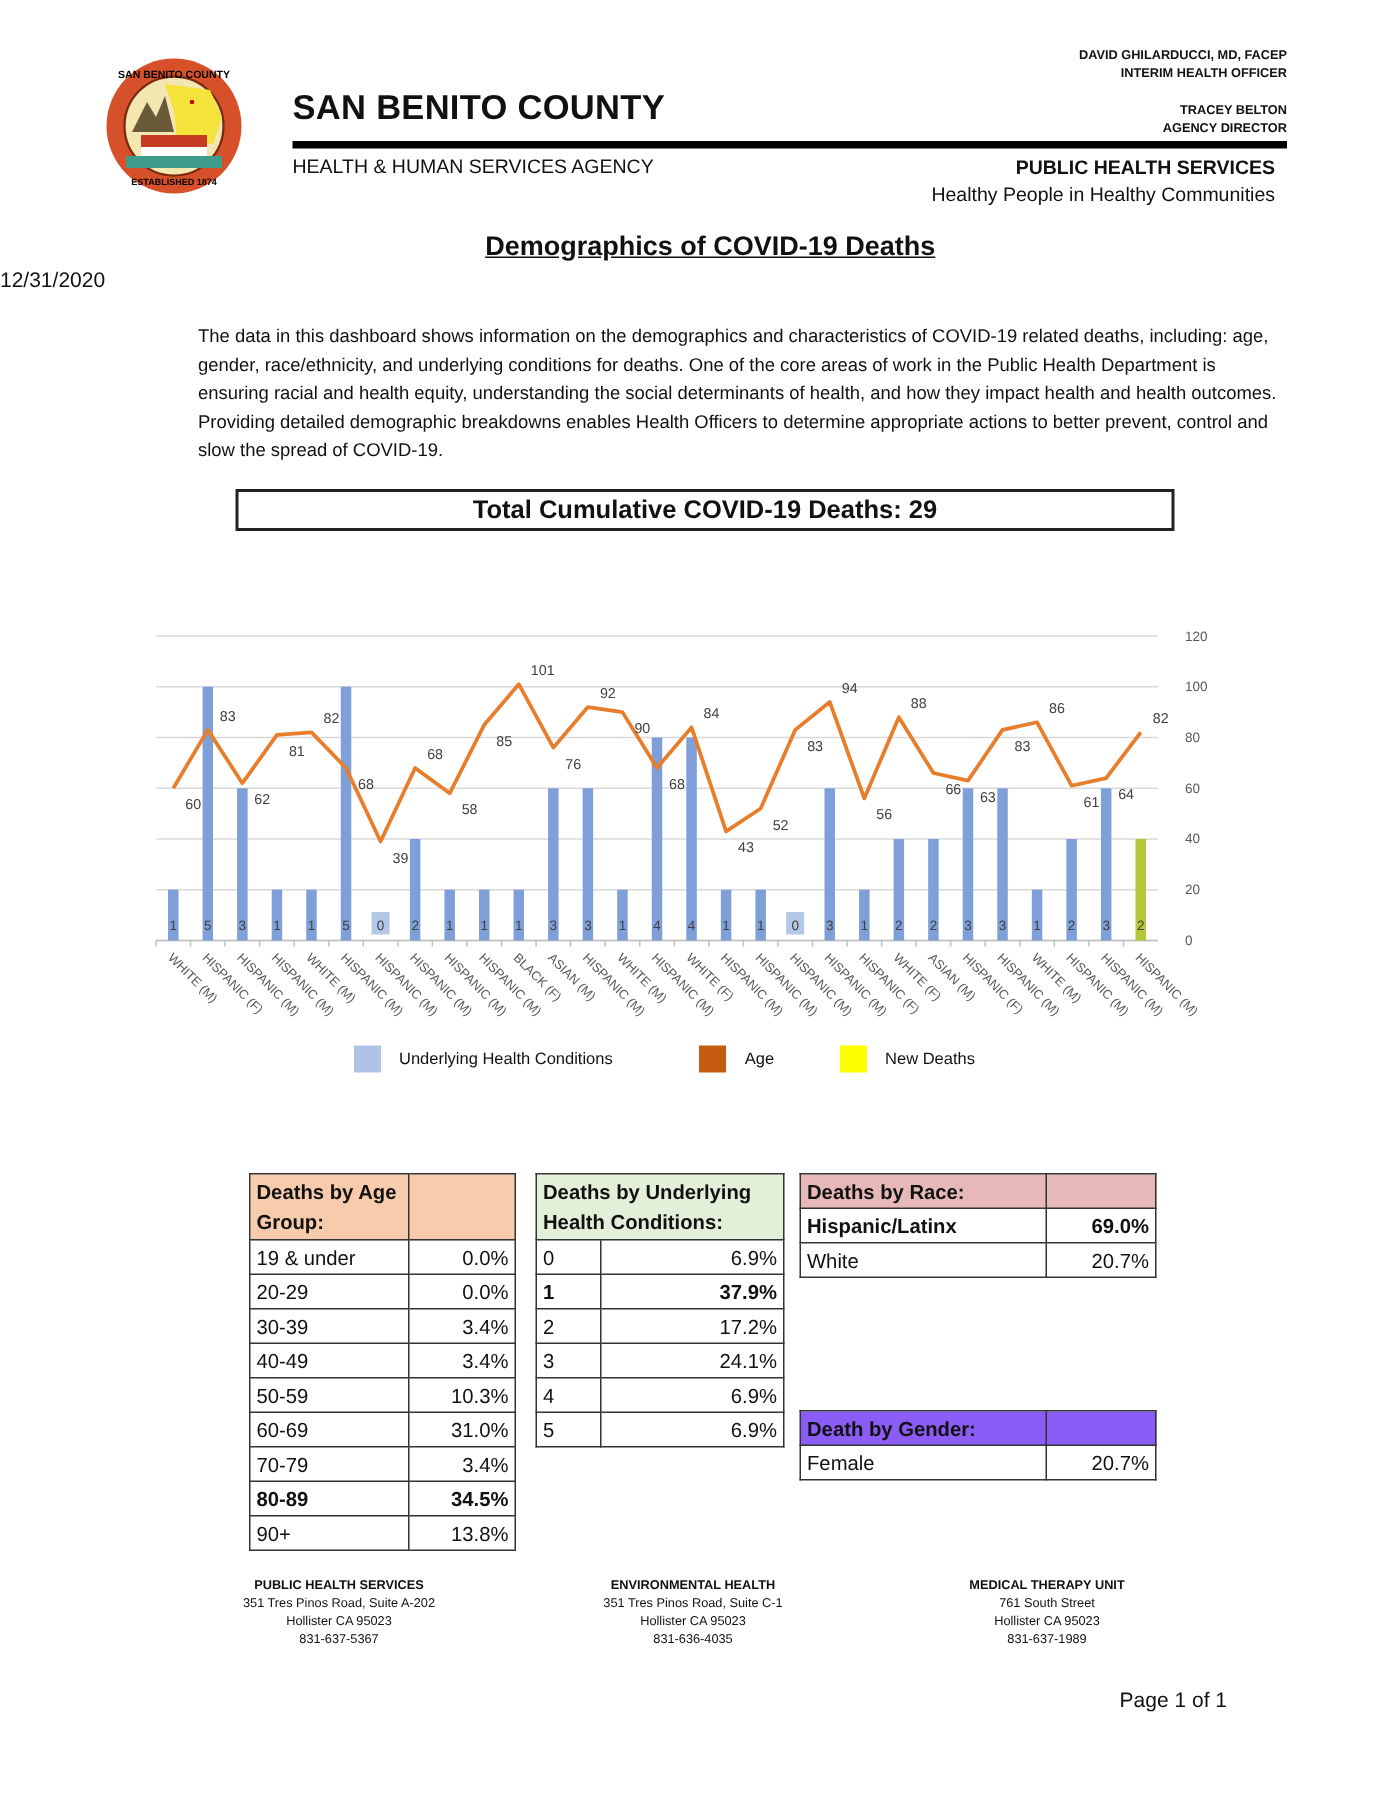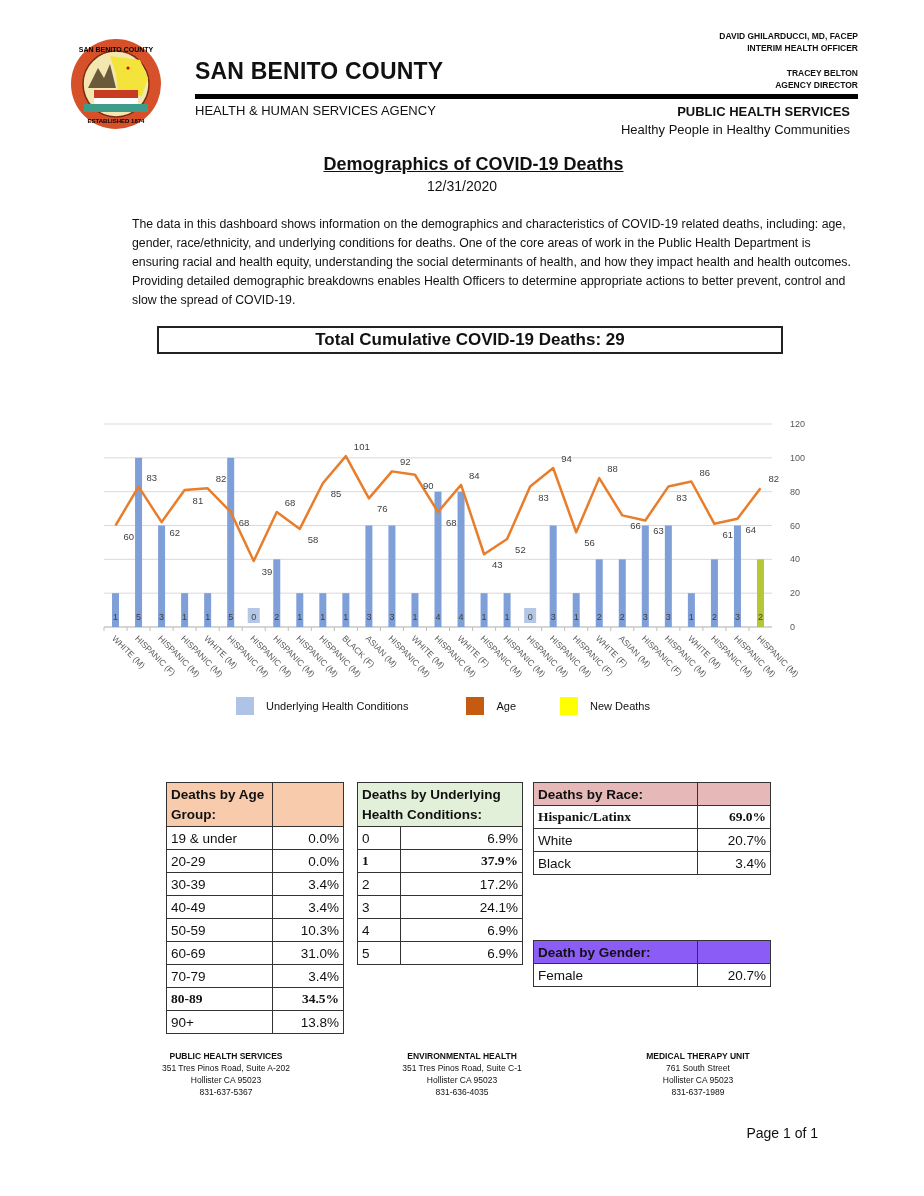--- a/index.html
+++ b/index.html
@@ -9,38 +9,38 @@
   .logo { left: 70px; top: 38px; width: 92px; height: 92px; }
   .org-title { left: 195px; top: 58px; font-size: 23px; font-weight: bold; letter-spacing: 0.2px; }
   .header-rule { left: 195px; top: 94px; width: 663px; height: 5px; background: #000; }
   .org-sub { left: 195px; top: 103px; font-size: 13px; }
   .officer { right: 66px; text-align: right; font-size: 8.5px; font-weight: bold; line-height: 12px; }
   .phs { right: 74px; top: 104px; font-size: 13px; font-weight: bold; text-align: right; }
   .tagline { right: 74px; top: 122px; font-size: 13px; text-align: right; }
   
   .doc-title { left: 0; width: 924px; top: 154px; text-align: center; font-size: 18px; font-weight: bold; padding-left: 23px; }
   .doc-title span { text-decoration: underline; }
-  .doc-date { left: 0; width: 924px; top: 178px; text-align: center; font-size: 14px; }
+  .doc-date { left: 0; width: 924px; top: 178px; text-align: left; font-size: 14px; }
   .intro { left: 110px; top: 215px; width: 720px; font-size: 12.3px; line-height: 19px; margin-left: 22px; }
   .total-box { left: 157px; top: 326px; width: 626px; height: 28px; border: 2px solid #222; text-align: center; font-size: 17px; font-weight: bold; line-height: 24px; }
   
   .chart { left: 100px; top: 410px; width: 720px; height: 300px; }
   .legend { left: 236px; top: 697px; font-size: 11px; display: flex; align-items: center; }
   .legend-item { display: flex; align-items: center; margin-right: 36px; }
   .swatch { width: 18px; height: 18px; margin-right: 12px; }
   
   table { border-collapse: collapse; font-size: 13.5px; }
   td { border: 1.5px solid #333; padding: 0 4px; height: 23px; }
   td.val { text-align: right; }
   .tbl-age { left: 166px; top: 782px; width: 178px; }
   .tbl-cond { left: 357px; top: 782px; width: 166px; }
   .tbl-race { left: 533px; top: 782px; width: 238px; }
   .tbl-gender { left: 533px; top: 940px; width: 238px; }
   .hdr td { font-weight: bold; }
-  .b { font-weight: bold; font-family: Liberation Serif, serif; }
+  .b { font-weight: bold; }
   
   .foot { top: 1050px; width: 220px; text-align: center; font-size: 8.5px; line-height: 12px; }
   .foot .fh { font-weight: bold; }
   .page-num { right: 106px; top: 1125px; font-size: 14px; }
 </style>
 </head>
 <body>
 
 <div class="abs logo">
   <svg width="92" height="92" viewBox="0 0 92 92">
@@ -346,24 +346,20 @@
   </tbody>
     <tbody id="race-rows">
       <tr>
         <td class="b">Hispanic/Latinx</td>
         <td class="val b">69.0%</td>
       </tr>
       <tr>
         <td>White</td>
         <td class="val">20.7%</td>
       </tr>
-      <tr>
-        <td>Black</td>
-        <td class="val">3.4%</td>
-      </tr>
     </tbody>
 </table>
 
 <table class="abs tbl-gender">
   <tbody>
       <tr class="hdr" style="background:#8b5cf6;">
     <td style="width:164px;">Death by Gender:</td>
     <td></td>
   </tr>
   </tbody>

